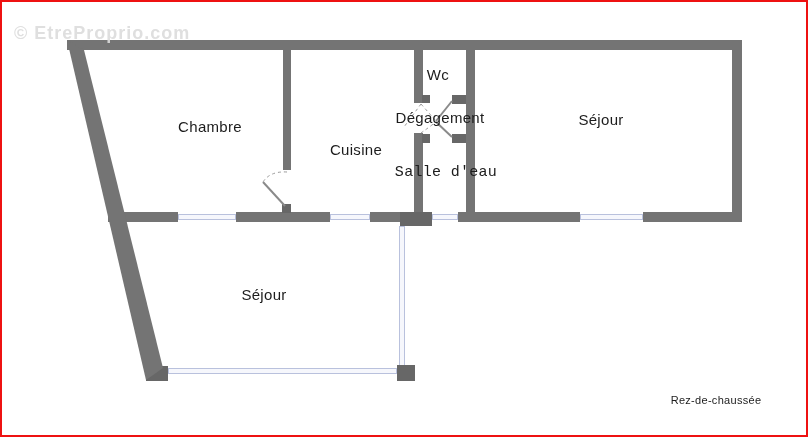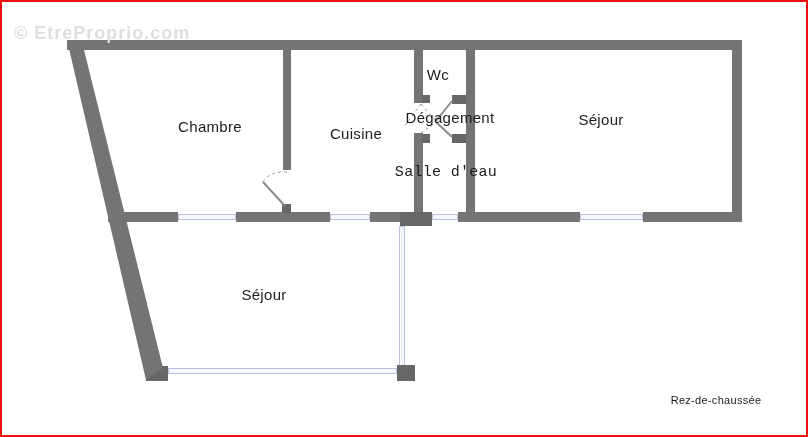--- a/index.html
+++ b/index.html
@@ -114,23 +114,23 @@
     <line x1="452" y1="101" x2="436" y2="121" stroke="#8a8a8a" stroke-width="2"></line>
     <path d="M 421,104 Q 429,113 436,121" fill="none" stroke="#9a9a9a" stroke-width="1" stroke-dasharray="3,3"></path>
 
     <line x1="452" y1="137" x2="436" y2="122" stroke="#8a8a8a" stroke-width="2"></line>
     <path d="M 421,133 Q 428,128 436,122" fill="none" stroke="#9a9a9a" stroke-width="1" stroke-dasharray="3,3"></path>
 
     <line x1="421" y1="104" x2="404" y2="127" stroke="#9a9a9a" stroke-width="1" stroke-dasharray="3,3"></line>
   </svg>
 
   <div class="room-label" style="left:210px;top:126px;">Chambre</div>
-  <div class="room-label" style="left:356px;top:133px;">Cuisine</div>
+  <div class="room-label" style="left:356px;top:149px;">Cuisine</div>
   <div class="room-label" style="left:438px;top:74px;">Wc</div>
-  <div class="room-label" style="left:450px;top:117px;">Dégagement</div>
+  <div class="room-label" style="left:440px;top:117px;">Dégagement</div>
   <div class="room-label" style="left:446px;top:172px;font-family:Liberation Mono, monospace;">Salle d'eau</div>
   <div class="room-label" style="left:601px;top:119px;">Séjour</div>
   <div class="room-label" style="left:264px;top:294px;">Séjour</div>
 
   <div class="floor-label" style="left:716px;top:400px;">Rez-de-chaussée</div>
 
   <div class="frame"></div>
 </div>
 
 </body></html>

